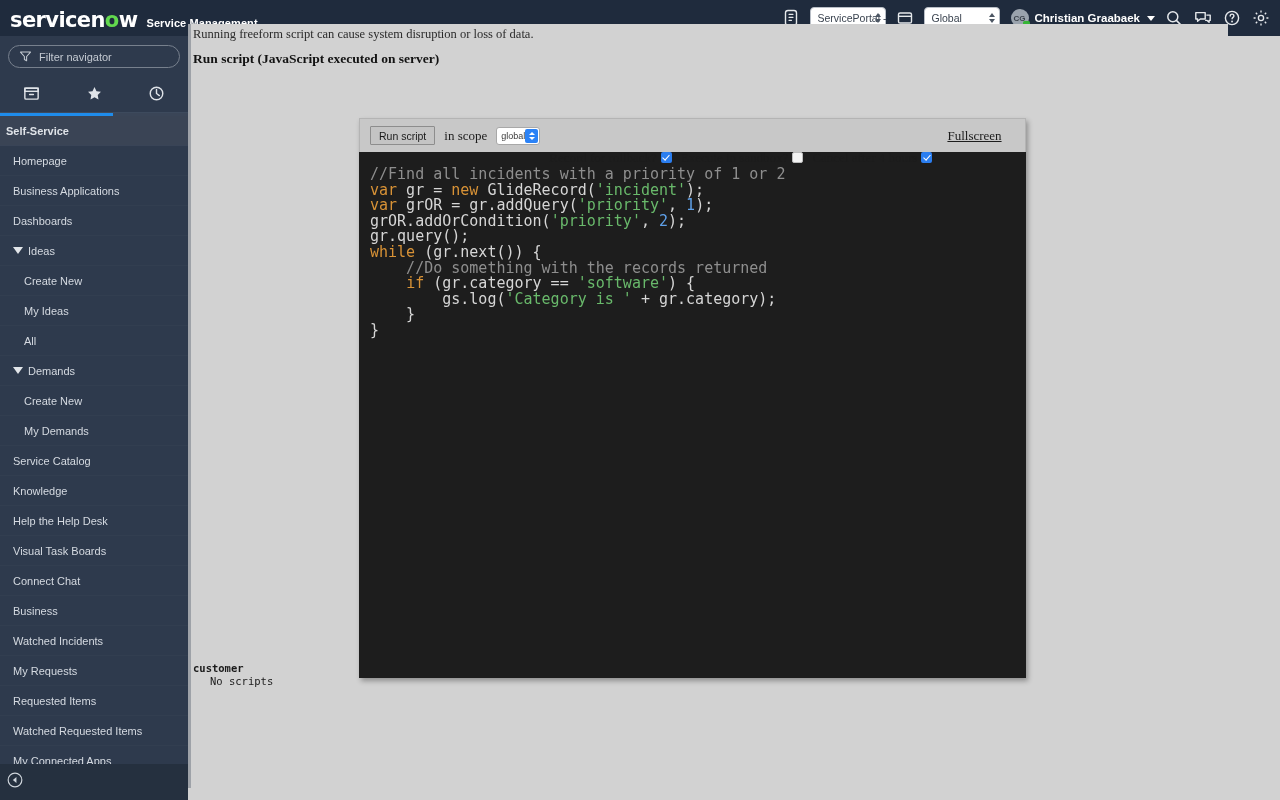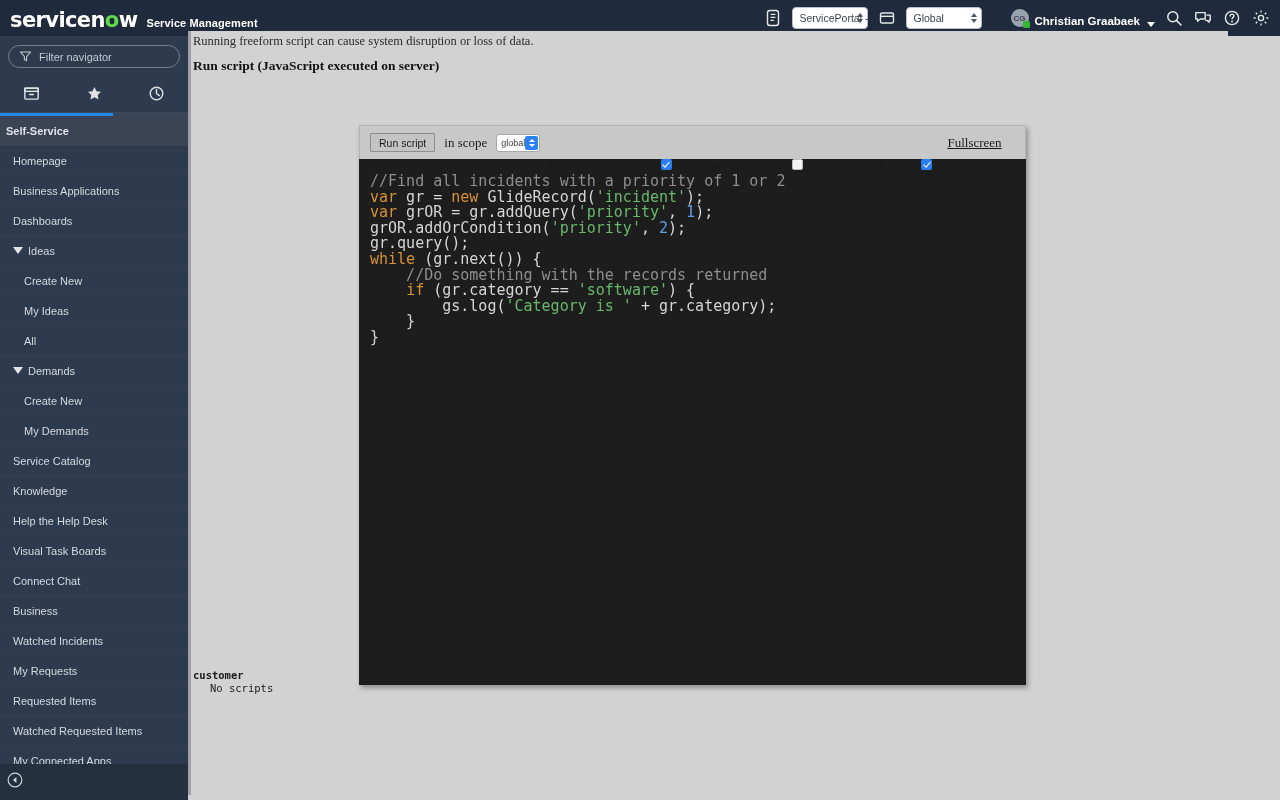--- a/index.html
+++ b/index.html
@@ -51,23 +51,23 @@
   .pill-select .spin i {
     display: block; width: 0; height: 0;
     border-left: 3.2px solid transparent;
     border-right: 3.2px solid transparent;
   }
   .pill-select .spin i.up { border-bottom: 4px solid #4c5663; }
   .pill-select .spin i.dn { border-top: 4px solid #4c5663; }
   #sp-select { width: 76px; }
   #global-select { width: 74px; }
   #user-chip {
-    display: flex; align-items: flex-end; gap: 6px;
+    display: flex; align-items: center; gap: 6px;
     color: #fff; font-size: 11.5px; font-weight: 700;
-    margin-left: 20px;
+    margin-left: 2px;
   }
   #avatar {
     position: relative;
     width: 18px; height: 18px; border-radius: 50%;
     background: #9aa3ad; color: #3c434c;
     font-size: 8px; font-weight: 700;
     display: flex; align-items: center; justify-content: center;
     font-family: "Liberation Sans", sans-serif;
   }
   #avatar::after {
@@ -133,21 +133,21 @@
   }
   #sidebar-footer {
     position: absolute; bottom: 0; left: 0;
     width: 188px; height: 36px;
     background: #25303f;
     display: flex; align-items: center; padding-left: 6px;
   }
 
   
   #content {
-    position: absolute; top: 31px; left: 188px;
+    position: absolute; top: 24px; left: 188px;
     width: 1040px; height: 764px;
     background: #d2d2d2;
     overflow: hidden;
   }
   #content-scrollbar {
     position: absolute; top: 0; left: 0; width: 3px; height: 764px;
     background: #9ea2a8;
   }
   #warning-text {
     position: absolute; left: 5px; top: 3px;

